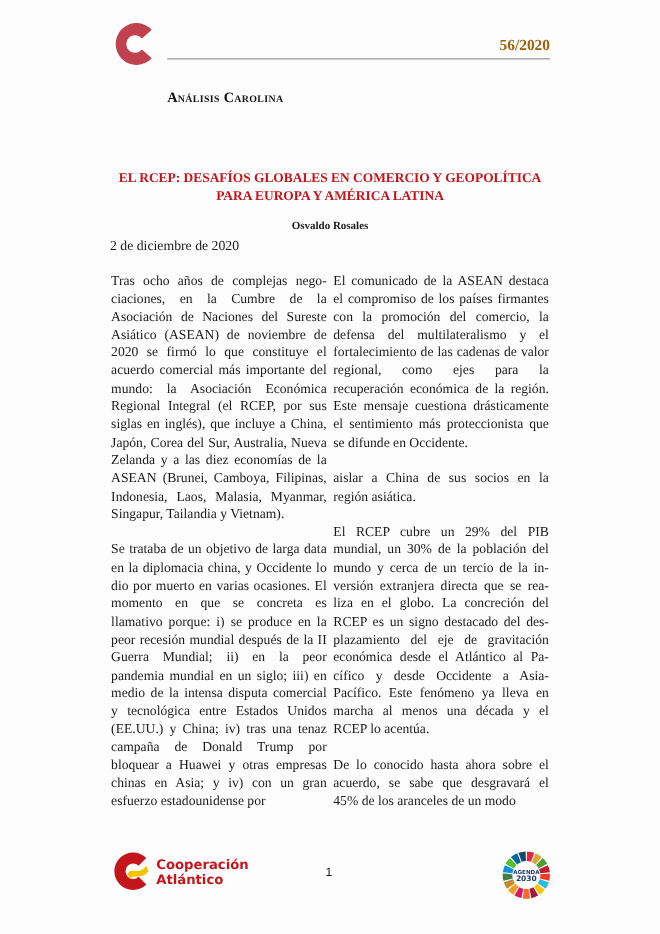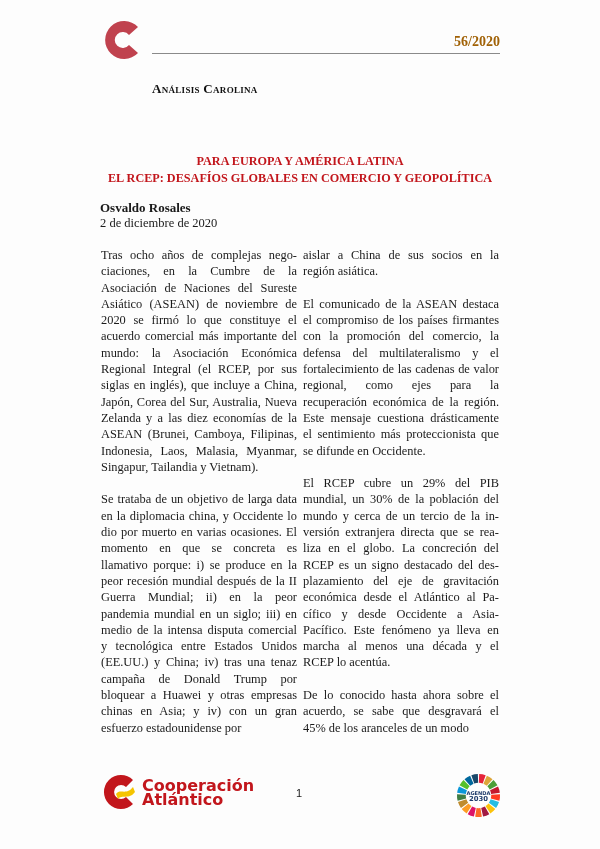--- a/index.html
+++ b/index.html
@@ -19,75 +19,75 @@
       font-weight: bold; letter-spacing: 0.3px; color: #111; margin-top: 46px;
     }
     .header .num {
       position: absolute; right: 0; top: 1px; font-size: 14px; font-weight: bold; color: #a16207;
     }
     .title {
       position: absolute; left: 100px; top: 153px; width: 400px; text-align: center;
       color: #c2161c; font-weight: bold; font-size: 12.2px; line-height: 17px;
     }
     .author {
-      position: absolute; left: 100px; top: 200px; width: 400px; 
-      font-weight: bold; font-size: 13px;
+      position: absolute; left: 100px; top: 200px; width: 400px; text-align: center;
+      font-weight: bold; font-size: 10px;
     }
     .date {
       position: absolute; left: 100px; top: 216px; width: 400px; text-align: left;
       font-size: 12.5px;
     }
     .col {
       position: absolute; top: 247px; width: 196px; font-size: 12.4px; line-height: 16.3px;
       text-align: justify; hyphens: manual;
     }
     .col.left { left: 101px; }
     .col.right { left: 303px; }
     .col p { margin: 0 0 16.3px 0; }
     .col p.tight { margin-bottom: 0; }
     .col h3 {
       margin: 0; font-size: 12.4px; font-weight: bold; color: #c2161c; line-height: 16.3px;
     }
     .footer-logo { position: absolute; left: 100px; top: 772px; width: 40px; height: 40px; }
     .footer-brand {
       position: absolute; left: 142px; top: 779px; color: #c2161c; font-weight: bold;
-      font-family: "DejaVu Sans", sans-serif; font-size: 16px; line-height: 14px;
+      font-family: "DejaVu Sans", sans-serif; font-size: 12px; line-height: 14px;
     }
     .page-num {
       position: absolute; left: 296px; top: 787px; font-size: 11px;
       font-family: "Liberation Sans", sans-serif;
     }
     .agenda { position: absolute; left: 456px; top: 773px; width: 45px; height: 45px; }
   </style>
 </head>
 <body>
 
 <svg class="logo-c" viewBox="0 0 44 44">
   <path d="M38 9 A19 19 0 1 0 38 35 L29 27 A8 8 0 1 1 29 17 Z" fill="#c0424e"></path>
 </svg>
 <div class="header">
   <span class="brand">Análisis Carolina</span>
   <span class="num">56/2020</span>
 </div>
 
 <div class="title">
+  <div>EL RCEP: DESAFÍOS GLOBALES EN COMERCIO Y GEOPOLÍTICA</div>
   <div>PARA EUROPA Y AMÉRICA LATINA</div>
-  <div>EL RCEP: DESAFÍOS GLOBALES EN COMERCIO Y GEOPOLÍTICA</div>
 </div>
 <div class="author">Osvaldo Rosales</div>
 <div class="date">2 de diciembre de 2020</div>
 
 <div class="col left">
   <p>Tras ocho años de complejas nego­ciaciones, en la Cumbre de la Asociación de Naciones del Sures­te Asiático (ASEAN) de noviembre de 2020 se firmó lo que constituye el acuerdo comercial más importante del mundo: la Asociación Económica Regional Integral (el RCEP, por sus siglas en inglés), que incluye a Chi­na, Japón, Corea del Sur, Australia, Nueva Zelanda y a las diez econo­mías de la ASEAN (Brunei, Cambo­ya, Filipinas, Indonesia, Laos, Mala­sia, Myanmar, Singapur, Tailandia y Vietnam).</p>
   <p class="tight">Se trataba de un objetivo de larga data en la diplomacia china, y Occi­dente lo dio por muerto en varias ocasiones. El momento en que se concreta es llamativo porque: i) se produce en la peor recesión mundial después de la II Guerra Mundial; ii) en la peor pandemia mundial en un siglo; iii) en medio de la intensa disputa comercial y tecnológica entre Estados Unidos (EE.UU.) y China; iv) tras una tenaz campaña de Donald Trump por bloquear a Huawei y otras empresas chinas en Asia; y iv) con un gran esfuerzo estadounidense por</p>
 </div>
 
 <div class="col right">
+  <p>El comunicado de la ASEAN destaca el compromiso de los países firman­tes con la promoción del comercio, la defensa del multilateralismo y el fortalecimiento de las cadenas de valor regional, como ejes para la recuperación económica de la región. Este mensaje cuestiona drásticamen­te el sentimiento más proteccionista que se difunde en Occidente.</p>
   <p>aislar a China de sus socios en la región asiática.</p>
-  <p>El comunicado de la ASEAN destaca el compromiso de los países firman­tes con la promoción del comercio, la defensa del multilateralismo y el fortalecimiento de las cadenas de valor regional, como ejes para la recuperación económica de la región. Este mensaje cuestiona drásticamen­te el sentimiento más proteccionista que se difunde en Occidente.</p>
   <p>El RCEP cubre un 29% del PIB mundial, un 30% de la población del mundo y cerca de un tercio de la in­versión extranjera directa que se rea­liza en el globo. La concreción del RCEP es un signo destacado del des­plazamiento del eje de gravitación económica desde el Atlántico al Pa­cífico y desde Occidente a Asia-Pacífico. Este fenómeno ya lleva en marcha al menos una década y el RCEP lo acentúa.</p>
   <p class="tight">De lo conocido hasta ahora sobre el acuerdo, se sabe que desgravará el 45% de los aranceles de un modo</p>
 </div>
 
 <svg class="footer-logo" viewBox="0 0 40 40">
   <path d="M33 8 A17 17 0 1 0 33 32 L26 25 A7 7 0 1 1 26 15 Z" fill="#c2161c"></path>
   <path d="M16 22 C20 16 26 24 33 15 L35 20 C29 28 22 22 18 27 Z" fill="#f5c400"></path>
 </svg>
 <div class="footer-brand">
   <div>Cooperación</div>

